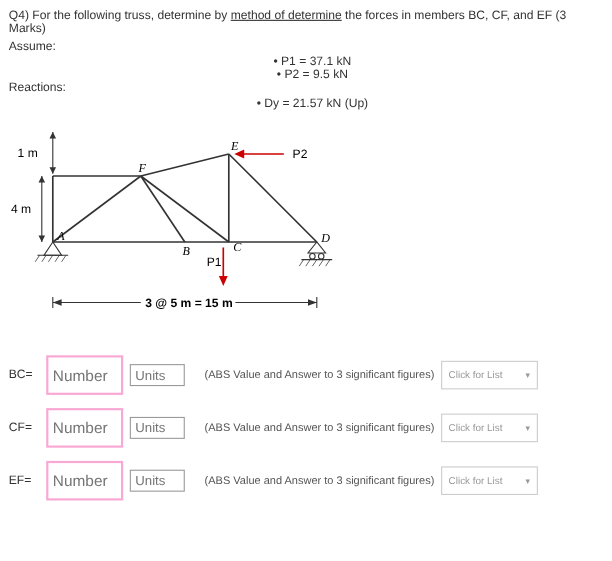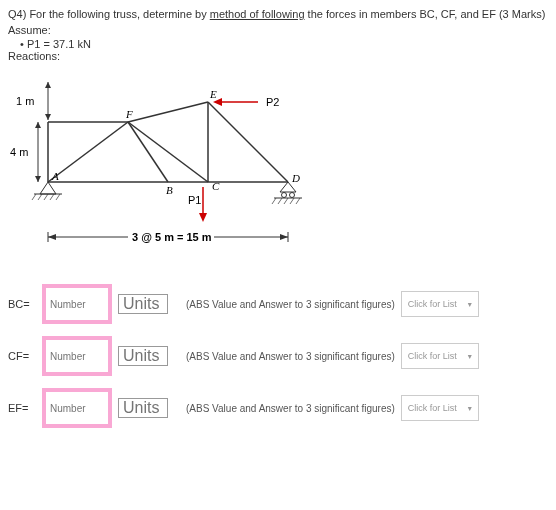--- a/index.html
+++ b/index.html
@@ -1,47 +1,49 @@
 <!DOCTYPE html>
 <html><head>
   <meta charset="utf-8">
   <style>
     * { box-sizing: border-box; margin: 0; padding: 0; }
     body { font-family: Arial, sans-serif; font-size: 11px; color: #333; background: #fff; padding: 8px; width: 556px; }
     .question { margin-bottom: 4px; }
     .underline { text-decoration: underline; }
     .assume { margin-bottom: 2px; }
-    ul { list-style: none; padding-left: 12px; }
+    ul { list-style: none; padding-left: 12px; text-align: center; }
     ul li::before { content: "• "; }
     .diagram-wrap { margin: 10px 0 20px 0; }
     .answer-row { display: flex; align-items: center; margin-bottom: 12px; gap: 6px; }
     .label { width: 28px; }
-    .num-input { width: 70px; height: 20px; border: 4px solid #f9a8d4; padding: 16px 4px; font-size: 10px; color: #999; background: #fff; }
-    .units-input { width: 50px; height: 20px; border: 1px solid #999; padding: 2px 4px; font-size: 16px; color: #999; background: #fff; }
+    .num-input { width: 70px; height: 20px; border: 2px solid #f9a8d4; padding: 16px 4px; font-size: 14px; color: #999; background: #fff; }
+    .units-input { width: 50px; height: 20px; border: 1px solid #999; padding: 2px 4px; font-size: 12px; color: #999; background: #fff; }
     .hint { font-size: 10px; color: #555; margin-left: 12px; }
-    .select-wrap { display: flex; align-items: center; border: 1px solid #ccc; height: 20px; padding: 12px 6px; width: 78px; justify-content: space-between; cursor: pointer; }
+    .select-wrap { display: flex; align-items: center; border: 1px solid #ccc; height: 20px; padding: 12px 6px; width: 88px; justify-content: space-between; cursor: pointer; }
     .select-text { font-size: 9px; color: #999; }
     .caret { font-size: 8px; color: #999; }
     svg text { font-family: 'Times New Roman', serif; font-style: italic; }
     svg .normal { font-style: normal; font-family: Arial; }
   </style>
 </head>
 <body>
 
 <div class="question">
-  <span>Q4) For the following truss, determine by </span><span class="underline">method of following</span><span> the forces in members BC, CF, and EF (3 Marks)</span>
+  <span>Q4) For the following truss, determine by </span><span class="underline">method of determine</span><span> the forces in members BC, CF, and EF (3 Marks)</span>
 </div>
 
 <div class="assume">Assume:</div>
 <ul>
   <li>P1 = 37.1 kN</li>
+  <li>P2 = 9.5 kN</li>
 </ul>
 
 <div class="assume">Reactions:</div>
 <ul>
+  <li>Dy = 21.57 kN (Up)</li>
 </ul>
 
 <div class="diagram-wrap">
   <svg width="360" height="190" viewBox="0 0 360 190">
 
     <line x1="40" y1="10" x2="40" y2="48" stroke="#333" stroke-width="1"></line>
     <polygon points="40,10 37,16 43,16" fill="#333"></polygon>
     <polygon points="40,48 37,42 43,42" fill="#333"></polygon>
     <text x="8" y="33" class="normal" font-size="11">1 m</text>
 

